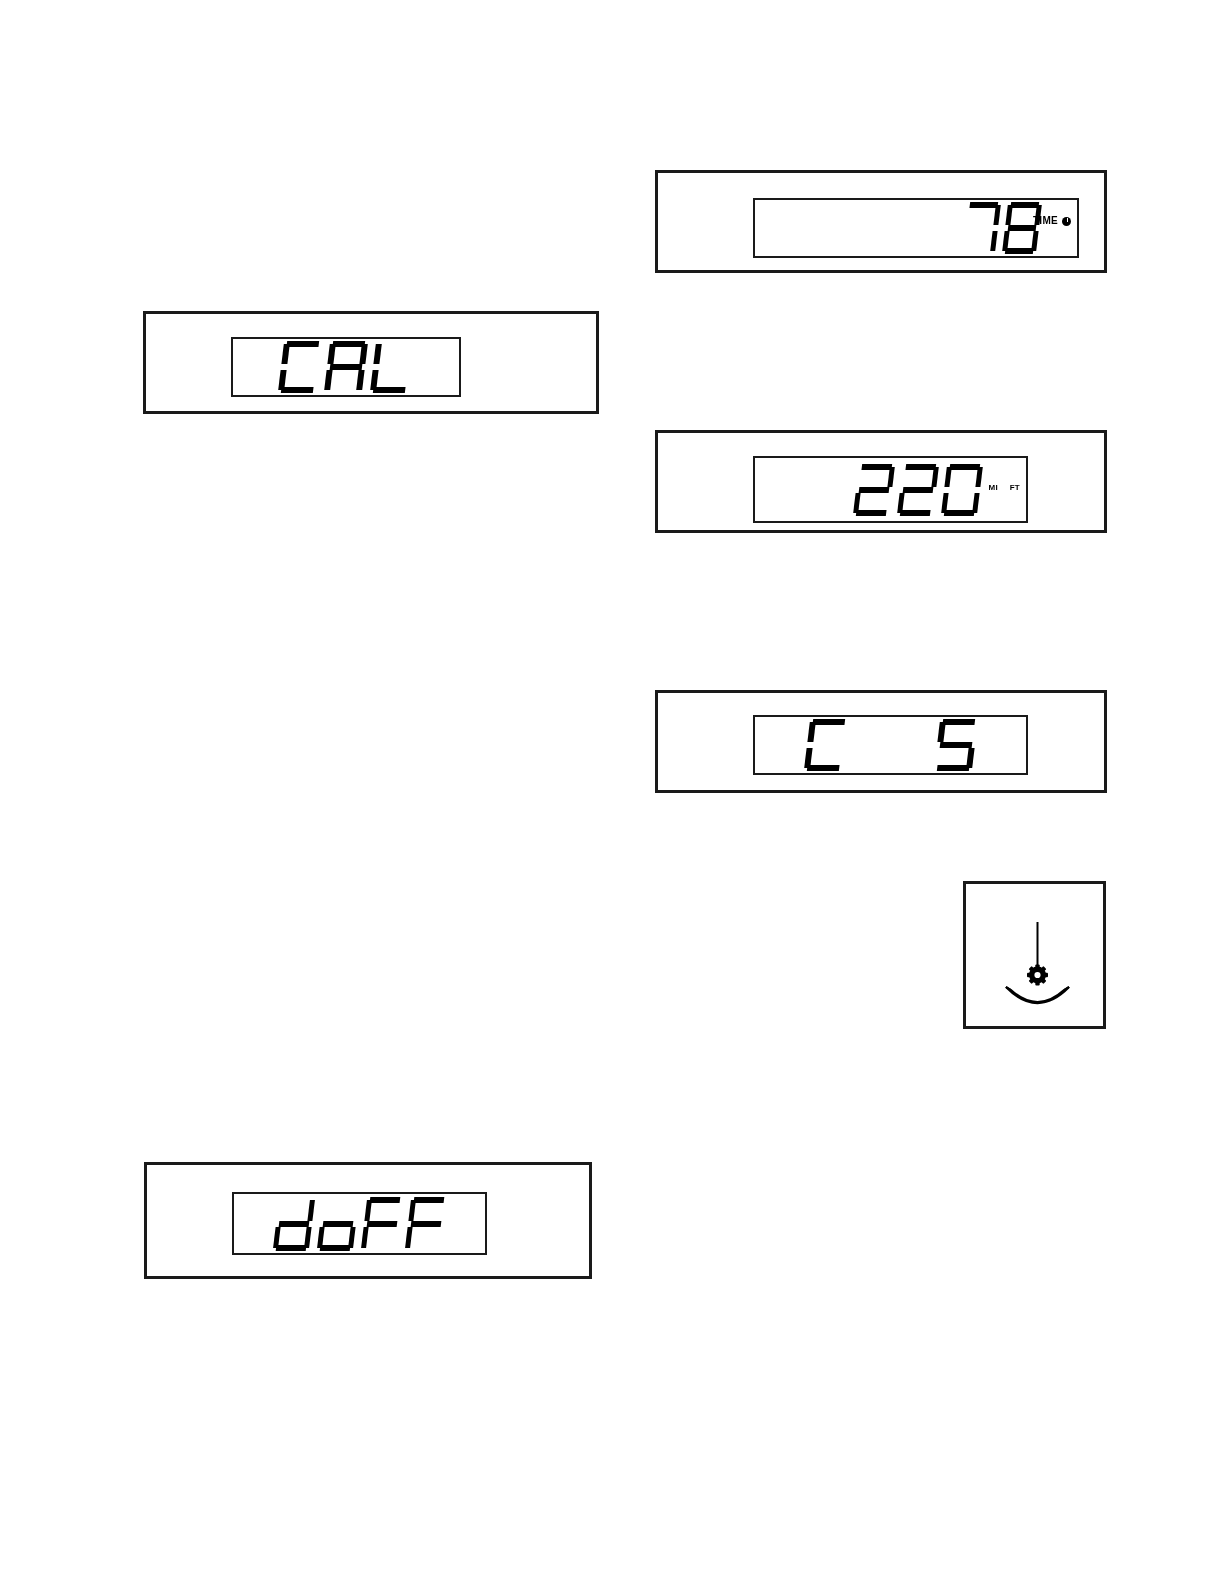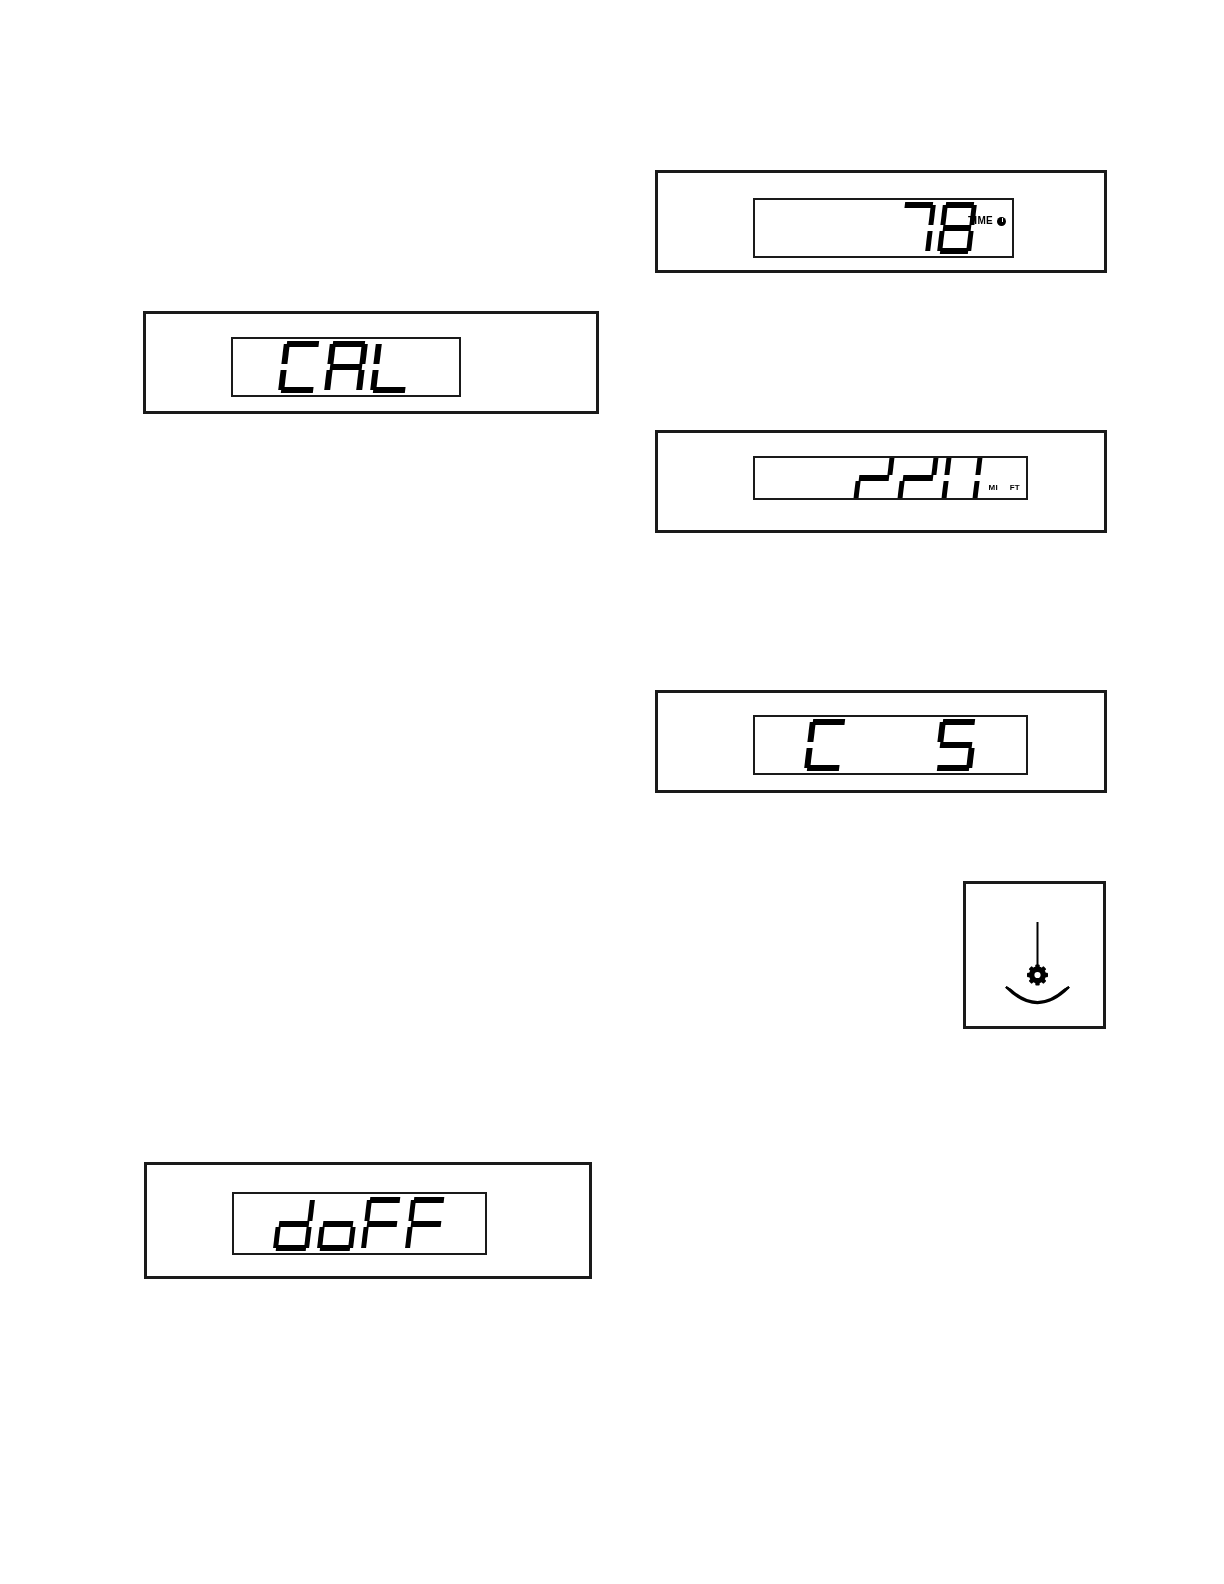--- a/index.html
+++ b/index.html
@@ -107,21 +107,21 @@
     box-sizing: border-box;
     background: #ffffff;
     border: 3px solid #1a1a1a;
   }
   .icon-art { position: absolute; }
 </style>
 </head>
 <body>
 
 <div class="panel" style="left:655px; top:170px; width:452px; height:103px;">
-  <div class="lcd" style="left:95px; top:25px; width:261px; height:60px;padding-left:44px;">
+  <div class="lcd" style="left:95px; top:25px; width:326px; height:60px;padding-left:44px;">
     <div class="seg-row" style="justify-content:flex-end; padding-right:38px;">
 
       <span class="seg-char" style="width:34px; height:52px;">
         <i class="h a"></i>
           <i class="v b"></i>
           <i class="v c"></i>
       </span>
       <span style="display:inline-block;width:7px"></span>
 
       <span class="seg-char" style="width:34px; height:52px;">
@@ -165,21 +165,21 @@
       <span class="seg-char" style="width:38px; height:52px;">
         <i class="h d"></i>
           <i class="v f"></i>
           <i class="v e"></i>
       </span>
     </div>
   </div>
 </div>
 
 <div class="panel" style="left:655px; top:430px; width:452px; height:103px;">
-  <div class="lcd" style="left:95px; top:23px; width:275px; height:44px;">
+  <div class="lcd" style="left:95px; top:23px; width:275px; height:67px;">
     <div class="seg-row" style="justify-content:flex-end; padding-right:46px;">
 
       <span class="seg-char" style="width:36px; height:52px;">
         <i class="h a"></i>
           <i class="h g"></i>
           <i class="h d"></i>
         <i class="v b"></i>
           <i class="v e"></i>
       </span>
       <span style="display:inline-block;width:8px"></span>

